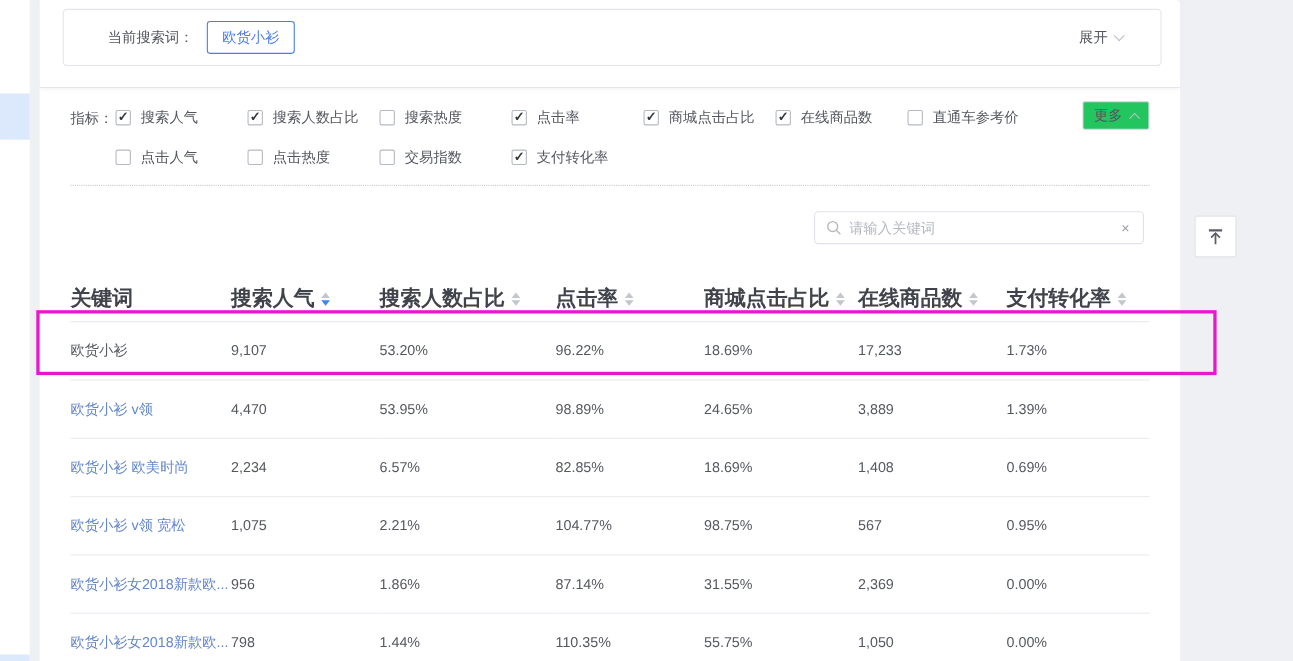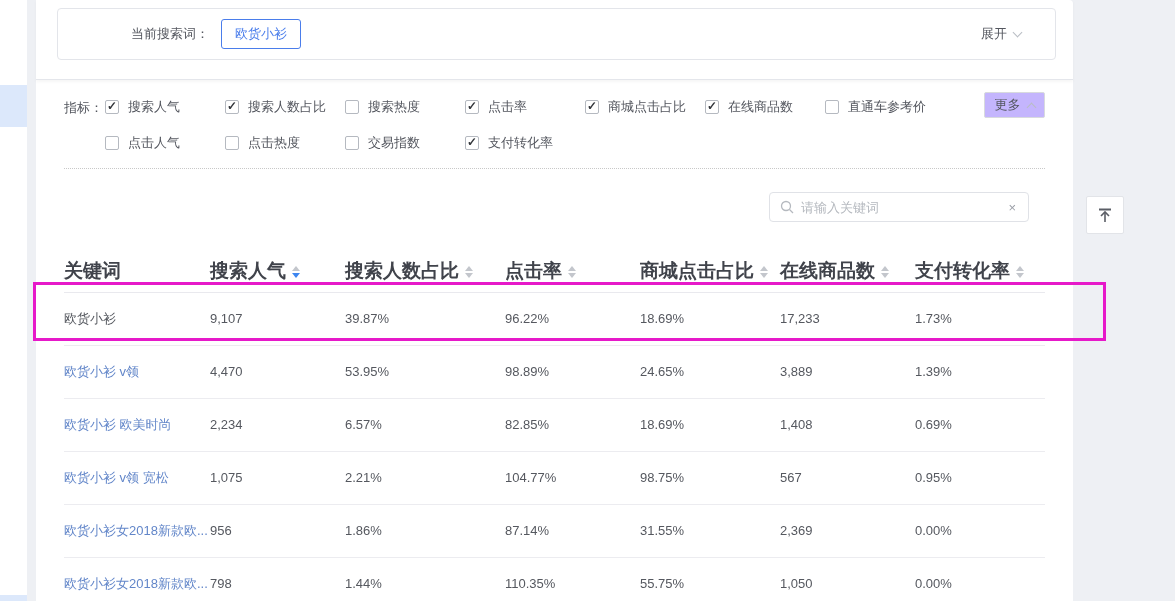--- a/index.html
+++ b/index.html
@@ -13,21 +13,21 @@
   .sliver-hl-bottom { position:absolute; left:0; top:595px; width:27px; height:6px; background:#dce8fb; }
 
   
   .main-wrap { position:absolute; left:36px; top:0; width:1037px; height:601px;
     background:#ffffff; border-radius:0 4px 0 0; }
 
   
   .top-card { position:relative; height:80px; border-bottom:1px solid #e4e6eb;
     box-shadow:0 2px 3px rgba(0,0,0,0.04); }
   .term-panel { position:absolute; left:21px; right:17px; top:8px; height:52px;
-    border:1px solid #e3e5ea; border-radius:4px; display:flex; align-items:center;padding-left:33px; }
+    border:1px solid #e3e5ea; border-radius:4px; display:flex; align-items:center; }
   .term-label { margin-left:40px; font-size:13px; color:#53565e; }
   .term-chip { margin-left:12px; height:30px; padding:0 13px; background:#fff;
     border:1px solid #4a7deb; border-radius:3px; color:#4a7deb; font-size:13px; cursor:pointer;
     font-family:"Liberation Sans", sans-serif; }
   .expand-toggle { margin-left:auto; margin-right:34px; display:flex; align-items:center;
     font-size:13px; color:#53565e; cursor:pointer; }
   .chev { display:inline-block; width:7px; height:7px; border-right:1px solid #b9bdc4;
     border-bottom:1px solid #b9bdc4; margin-left:7px; }
   .chev.down { transform:rotate(45deg); margin-top:-4px; }
   .chev.up { transform:rotate(-135deg); margin-top:4px; }
@@ -37,28 +37,28 @@
   .metrics { display:flex; padding-top:14px; }
   .metrics-label { width:41px; font-size:13px; color:#53565e; padding-top:5px; }
   .metrics-grid { display:grid; grid-template-columns:repeat(7,120px); row-gap:10px; }
   .cb-item { display:flex; align-items:center; height:26px; cursor:pointer; }
   .cb { width:14px; height:14px; border:1px solid #b5b9c0; border-radius:2px;
     background:#fff; position:relative; flex:0 0 auto; }
   .cb.checked:after { content:"\2713"; position:absolute; left:1px; top:-2px;
     font-size:12px; font-weight:bold; color:#33363b; }
   .cb-label { margin-left:9px; font-size:13px; color:#53565e; white-space:nowrap; }
   .more-btn { position:absolute; top:12px; right:28px; width:61px; height:26px;
-    background:#c4b5fd; border:1px solid #d8dade; border-radius:2px; font-size:13px;
+    background:#22c55e; border:1px solid #d8dade; border-radius:2px; font-size:13px;
     color:#53565e; cursor:pointer; display:flex; align-items:center; justify-content:center;
     font-family:"Liberation Sans", sans-serif; }
   .dotted-divider { border-top:1px dotted #c8c8c8; margin-top:12px; }
 
   
   .search-row { display:flex; justify-content:flex-end; margin-top:23px; }
-  .search-box { width:260px; height:30px; margin-right:16px; border:1px solid #e0e2e7;
+  .search-box { width:300px; height:30px; margin-right:5px; border:1px solid #e0e2e7;
     border-radius:4px; display:flex; align-items:center; padding:0 10px; background:#fff;justify-content:flex-end; }
   .search-box svg { flex:0 0 auto; }
   .search-input { flex:1; border:none; outline:none; font-size:13px; color:#53565e;
     margin-left:7px; font-family:"Liberation Sans", sans-serif; background:transparent; }
   .search-input::placeholder { color:#b5b9bf; }
   .clear-x { color:#9a9ea6; font-size:13px; cursor:pointer; padding:0 2px; }
 
   
   table { width:981px; border-collapse:collapse; table-layout:fixed; margin-top:29px; }
   col.c0{width:146px} col.c1{width:135px} col.c2{width:160px} col.c3{width:135px}
@@ -195,21 +195,21 @@
             <th><span>点击率</span><span class="sort"><i class="tri up"></i><i class="tri down"></i></span></th>
             <th><span>商城点击占比</span><span class="sort"><i class="tri up"></i><i class="tri down"></i></span></th>
             <th><span>在线商品数</span><span class="sort"><i class="tri up"></i><i class="tri down"></i></span></th>
             <th><span>支付转化率</span><span class="sort"><i class="tri up"></i><i class="tri down"></i></span></th>
           </tr>
         </thead>
         <tbody>
           <tr>
             <td>欧货小衫</td>
             <td>9,107</td>
-            <td>39.87%</td>
+            <td>53.20%</td>
             <td>96.22%</td>
             <td>18.69%</td>
             <td>17,233</td>
             <td>1.73%</td>
           </tr>
           <tr>
             <td class="kw-link">欧货小衫 v领</td>
             <td>4,470</td>
             <td>53.95%</td>
             <td>98.89%</td>

